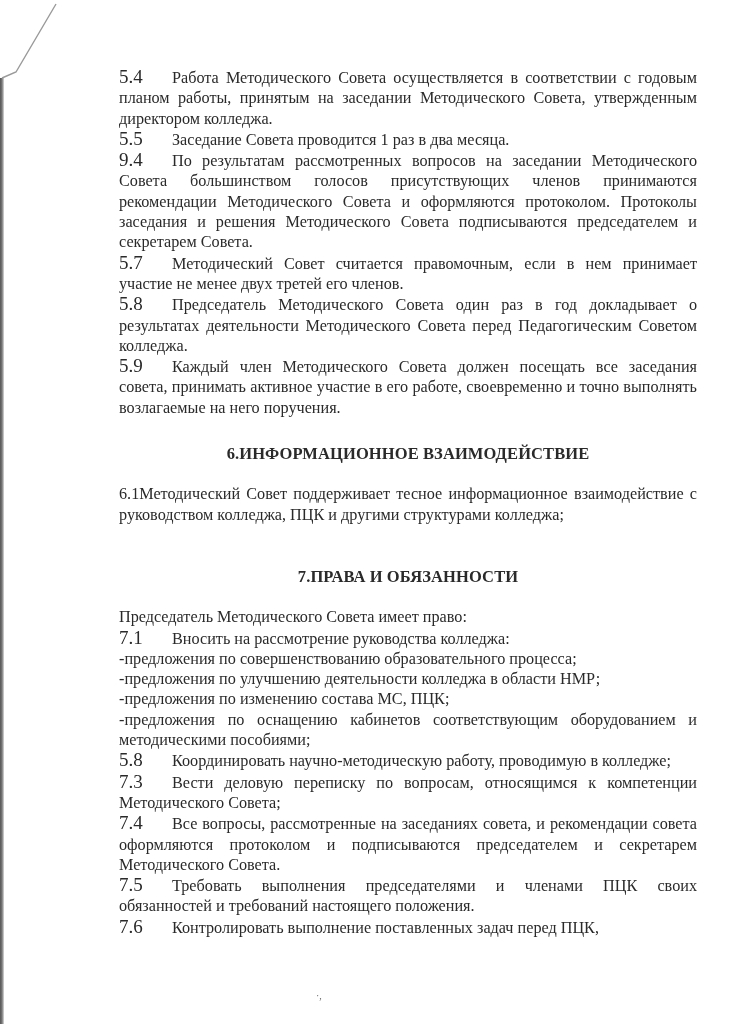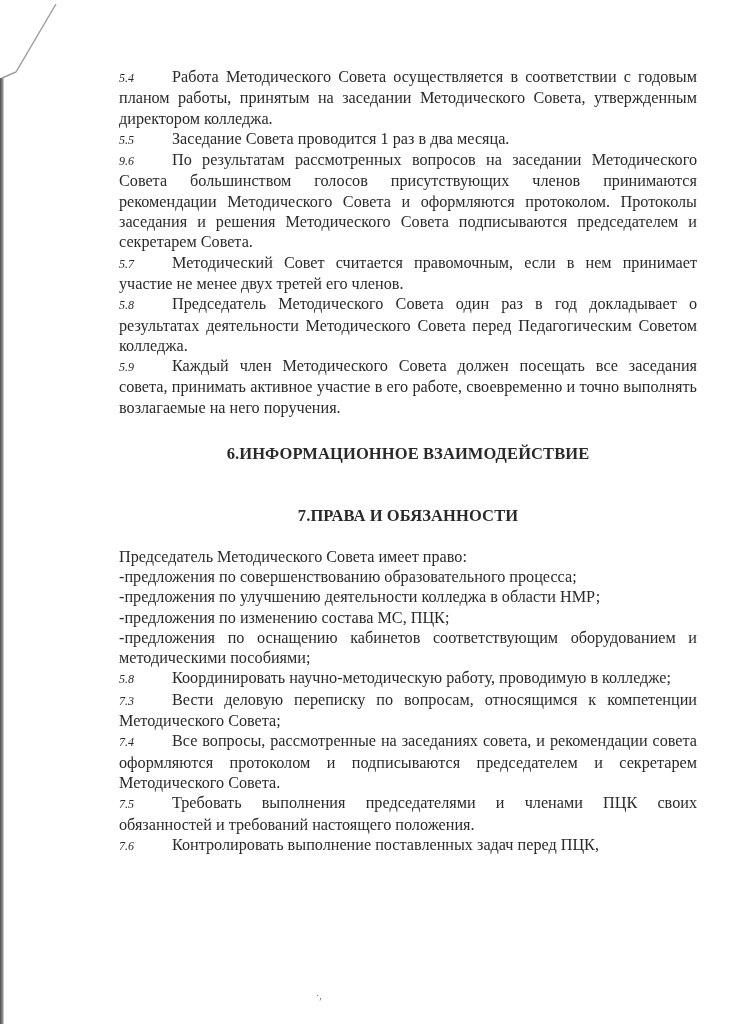--- a/index.html
+++ b/index.html
@@ -14,50 +14,52 @@
     background: linear-gradient(to right, #555 0, #777 2px, #ddd 4px);
   }
   .corner-fold {
     position: absolute; left: 0; top: 0; width: 60px; height: 82px;
   }
   .page {
     position: absolute; left: 119px; top: 67px; width: 578px;
     font-size: 16.2px; line-height: 20.3px;
   }
   .para { text-align: justify; text-align-last: left; margin: 0; }
-  .num { display: inline-block; width: 53px; font-size: 12px; font-style: italic; }
+  .num { display: inline-block; width: 53px; font-size: 19px; }
   .heading {
     text-align: center; font-weight: bold; font-size: 16.5px;
     margin: 12px; letter-spacing: 0.1px;
   }
   .h6 { margin-top: 26px; margin-bottom: 20px; }
   .h7 { margin-top: 42px; margin-bottom: 20px; }
   .stray-dot { position: absolute; left: 316px; top: 990px; font-size: 10px; color: #666; }
 </style>
 </head>
 <body>
 
 <div class="left-edge"></div>
 <svg class="corner-fold" viewBox="0 0 60 82">
   <path d="M56 4 L16 72 L2 78" stroke="#9a9a9a" stroke-width="1.4" fill="none"></path>
 </svg>
 
 <div class="page">
 
   <p class="para"><span class="num">5.4</span><span>Работа Методического Совета осуществляется в соответствии с годовым планом работы, принятым на заседании Методического Совета, утвержденным директором колледжа.</span></p>
   <p class="para"><span class="num">5.5</span><span>Заседание Совета проводится 1 раз в два месяца.</span></p>
-  <p class="para"><span class="num">9.6</span><span>По результатам рассмотренных вопросов на заседании Методического Совета большинством голосов присутствующих членов принимаются рекомендации Методического Совета и оформляются протоколом. Протоколы заседания и решения Методического Совета подписываются председателем и секретарем Совета.</span></p>
+  <p class="para"><span class="num">9.4</span><span>По результатам рассмотренных вопросов на заседании Методического Совета большинством голосов присутствующих членов принимаются рекомендации Методического Совета и оформляются протоколом. Протоколы заседания и решения Методического Совета подписываются председателем и секретарем Совета.</span></p>
   <p class="para"><span class="num">5.7</span><span>Методический Совет считается правомочным, если в нем принимает участие не менее двух третей его членов.</span></p>
   <p class="para"><span class="num">5.8</span><span>Председатель Методического Совета один раз в год докладывает о результатах деятельности Методического Совета перед Педагогическим Советом колледжа.</span></p>
   <p class="para"><span class="num">5.9</span><span>Каждый член Методического Совета должен посещать все заседания совета, принимать активное участие в его работе, своевременно и точно выполнять возлагаемые на него поручения.</span></p>
 
   <h2 class="heading h6">6.ИНФОРМАЦИОННОЕ ВЗАИМОДЕЙСТВИЕ</h2>
+  <p class="para">6.1Методический Совет поддерживает тесное информационное взаимодействие с руководством колледжа, ПЦК и другими структурами колледжа;</p>
 
   <h2 class="heading h7">7.ПРАВА И ОБЯЗАННОСТИ</h2>
   <p class="para">Председатель Методического Совета имеет право:</p>
+  <p class="para"><span class="num">7.1</span><span>Вносить на рассмотрение руководства колледжа:</span></p>
   <p class="para">-предложения по совершенствованию образовательного процесса;</p>
   <p class="para">-предложения по улучшению деятельности колледжа в области НМР;</p>
   <p class="para">-предложения по изменению состава МС, ПЦК;</p>
   <p class="para">-предложения по оснащению кабинетов соответствующим оборудованием и методическими пособиями;</p>
   <p class="para"><span class="num">5.8</span><span>Координировать научно-методическую работу, проводимую в колледже;</span></p>
   <p class="para"><span class="num">7.3</span><span>Вести деловую переписку по вопросам, относящимся к компетенции Методического Совета;</span></p>
   <p class="para"><span class="num">7.4</span><span>Все вопросы, рассмотренные на заседаниях совета, и рекомендации совета оформляются протоколом и подписываются председателем и секретарем Методического Совета.</span></p>
   <p class="para"><span class="num">7.5</span><span>Требовать выполнения председателями и членами ПЦК своих обязанностей и требований настоящего положения.</span></p>
   <p class="para"><span class="num">7.6</span><span>Контролировать выполнение поставленных задач перед ПЦК,</span></p>
 </div>

